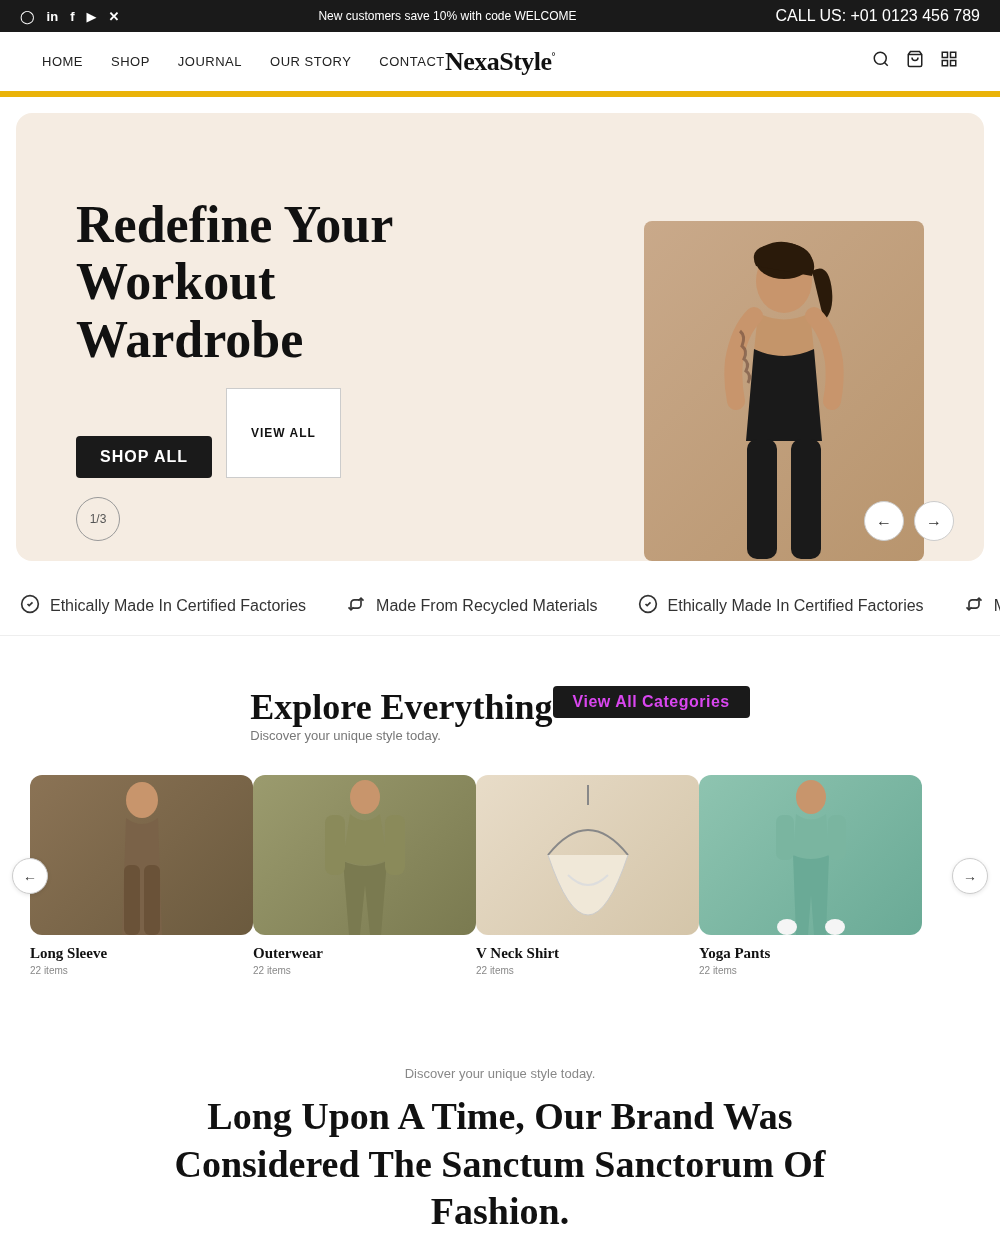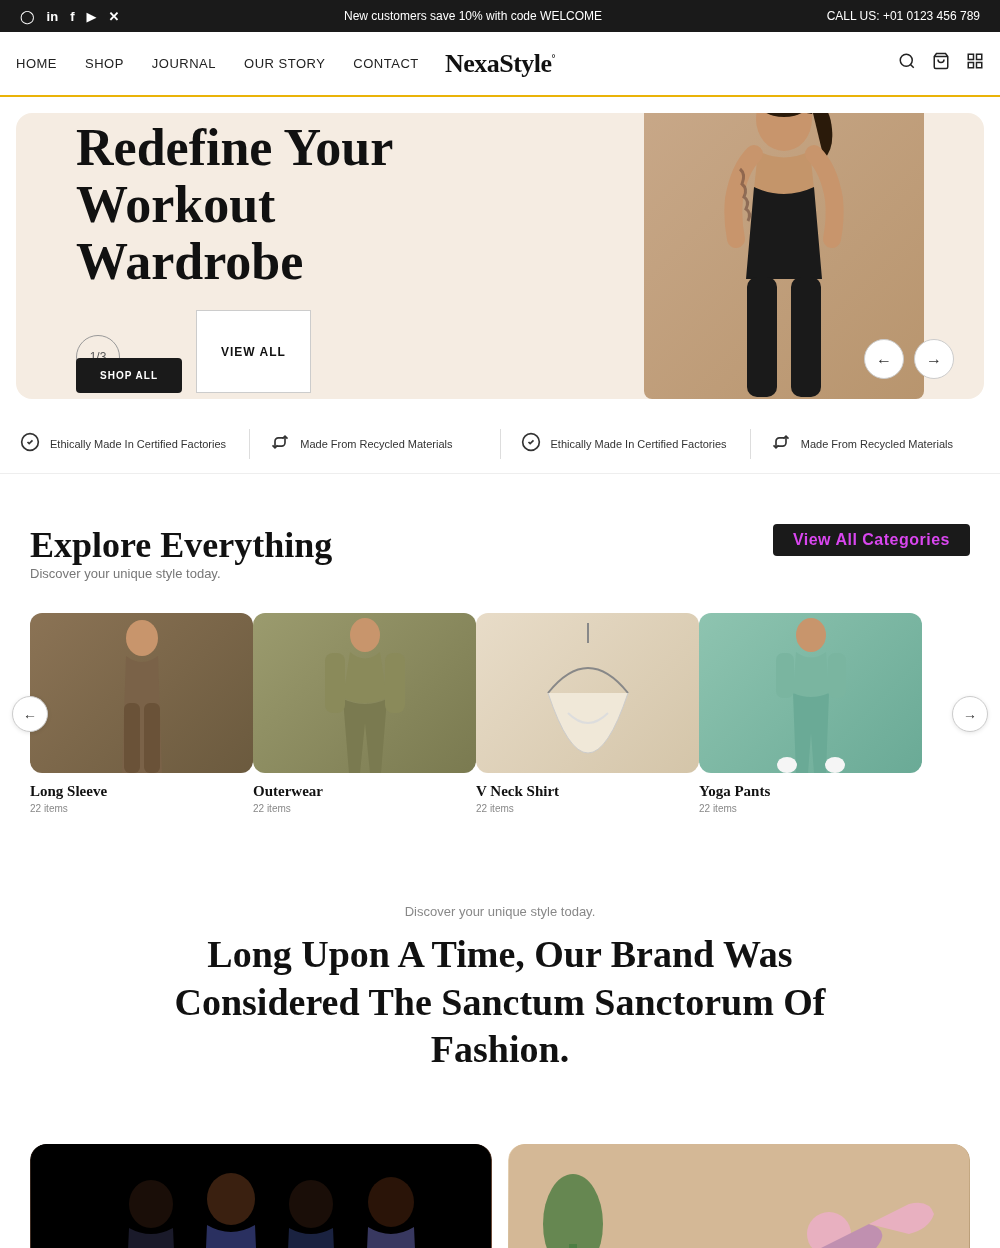--- a/index.html
+++ b/index.html
@@ -13,30 +13,30 @@
       font-family: Arial, sans-serif;
       display: flex;
       align-items: center;
       justify-content: space-between;
       padding: 0 20px;
       height: 32px;
     }
     .top-bar-social { display: flex; gap: 12px; align-items: center; }
     .top-bar-social span { cursor: pointer; font-size: 13px; }
     .top-bar-center { text-align: center; font-size: 12px; }
-    .top-bar-right { font-size: 12px; text-align: center; }
+    .top-bar-right { font-size: 16px; text-align: center; }
 
     
     .nav {
       display: flex;
       align-items: center;
       justify-content: space-between;
-      padding: 0 16px;
+      padding: 0 42px;
       height: 65px;
-      border-bottom: 2px solid #eab308;
+      border-bottom: 6px solid #eab308;
       background: #fff;
     }
     .nav-links { display: flex; gap: 28px; align-items: center; }
     .nav-links a {
       text-decoration: none;
       color: #222;
       font-family: Arial, sans-serif;
       font-size: 13px;
       font-weight: 500;
       letter-spacing: 0.5px;
@@ -56,21 +56,21 @@
     .nav-icons { display: flex; gap: 16px; align-items: center; }
     .nav-icon { cursor: pointer; font-size: 18px; color: #222; }
 
     
     .hero {
       background: #f5ece2;
       margin: 16px;
       border-radius: 16px;
       position: relative;
       overflow: hidden;
-      height: 286px;
+      height: 448px;
       display: flex;
       align-items: center;
     }
     .hero-content {
       padding: 50px 60px;
       max-width: 520px;
       z-index: 2;
     }
     .hero-title {
       font-size: 52px;
@@ -88,21 +88,21 @@
       line-height: 1.6;
       max-width: 380px;
     }
     .hero-buttons { display: flex; gap: 14px; }
     .btn-primary {
       background: #1a1a1a;
       color: #fff;
       border: none;
       padding: 12px 24px;
       font-family: Arial, sans-serif;
-      font-size: 10px;
+      font-size: 16px;
       font-weight: 600;
       letter-spacing: 1px;
       text-transform: uppercase;
       cursor: pointer;
       border-radius: 4px;
       margin-top: 48px;
     }
     .btn-secondary {
       background: #fff;
       color: #111;
@@ -180,38 +180,38 @@
       overflow: hidden;
       gap: 0;
     }
     .badge-item {
       display: flex;
       align-items: center;
       gap: 10px;
       flex: 1;
       white-space: nowrap;
       font-family: Arial, sans-serif;
-      font-size: 11px;
+      font-size: 16px;
       color: #333;
     }
     .badge-divider {
       width: 1px;
       height: 30px;
       background: #ddd;
       margin: 0 20px;
     }
     .badge-icon { font-size: 18px; color: #444; }
 
     
     .explore-section {
       padding: 50px 30px 30px;
     }
     .explore-header {
       display: flex;
-      justify-content: space-between;
+      justify-content: center;
       align-items: flex-start;
       margin-bottom: 8px;
     }
     .explore-title {
       font-family: Georgia, serif;
       font-size: 36px;
       font-weight: bold;
       color: #111;
     }
     .explore-subtitle {

